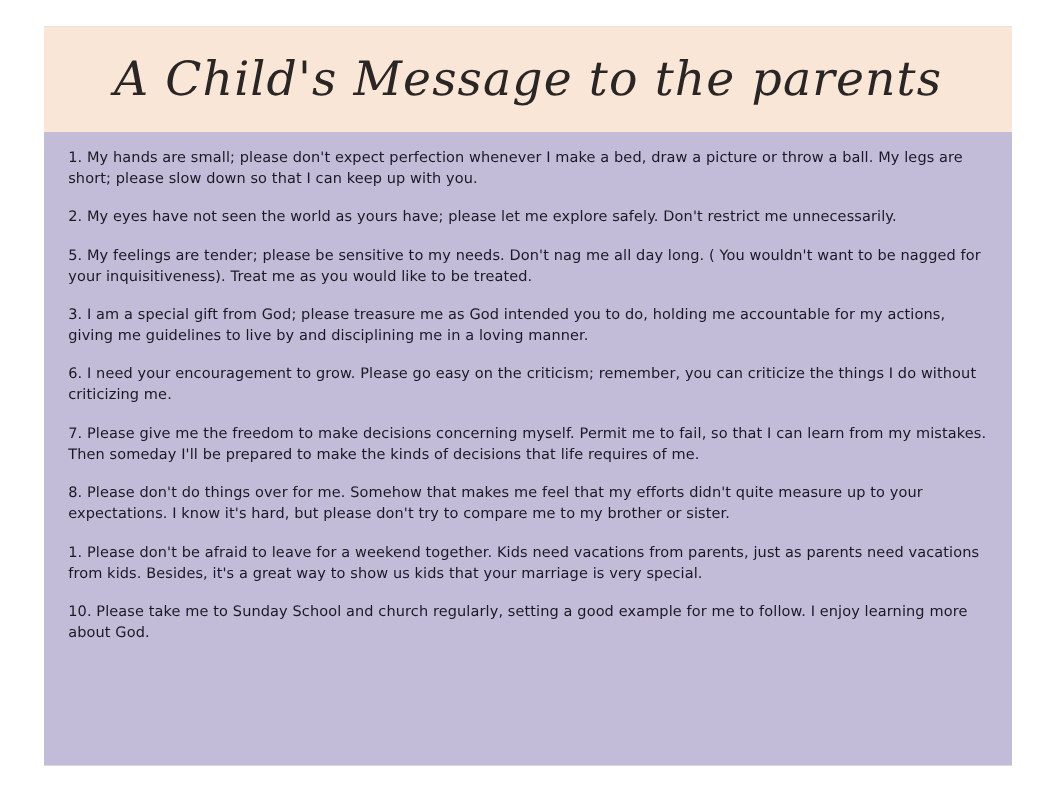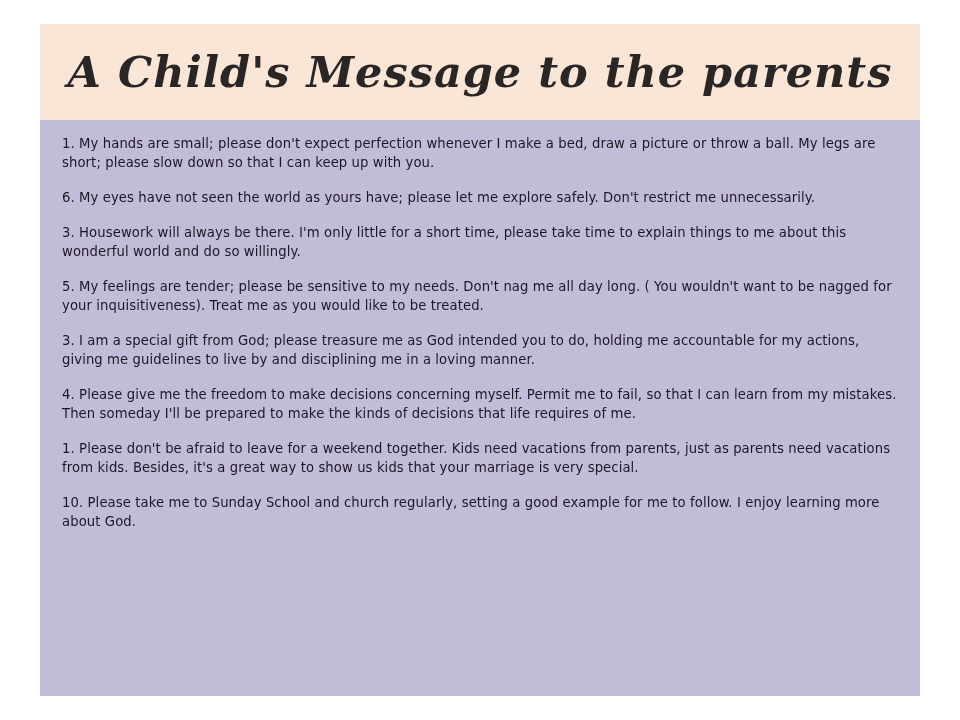--- a/index.html
+++ b/index.html
@@ -30,21 +30,21 @@
     height: 96px;
     background: #fae6d6;
     display: flex;
     align-items: center;
     justify-content: center;
   }
   .title-text {
     font-family: "DejaVu Serif", serif;
     font-size: 43px;
     font-style: italic;
-    font-weight: bold;
+    font-weight: normal;
     color: #2b2626;
     letter-spacing: 1px;
     white-space: nowrap;
     text-align: center;
   }
   .body-area {
     position: absolute;
     left: 0;
     top: 96px;
     width: 880px;
@@ -69,22 +69,23 @@
 <body>
 
 <div class="slide">
 
   <div class="title-band">
     <div class="title-text">A Child's Message to the parents</div>
   </div>
 
   <div class="body-area">
     <p class="para">1. My hands are small; please don't expect perfection whenever I make a bed, draw a picture or throw a ball. My legs are short; please slow down so that I can keep up with you.</p>
-    <p class="para">6. My eyes have not seen the world as yours have; please let me explore safely. Don't restrict me unnecessarily.</p>
-    <p class="para">3. Housework will always be there. I'm only little for a short time, please take time to explain things to me about this wonderful world and do so willingly.</p>
+    <p class="para">2. My eyes have not seen the world as yours have; please let me explore safely. Don't restrict me unnecessarily.</p>
     <p class="para">5. My feelings are tender; please be sensitive to my needs. Don't nag me all day long. ( You wouldn't want to be nagged for your inquisitiveness). Treat me as you would like to be treated.</p>
     <p class="para">3. I am a special gift from God; please treasure me as God intended you to do, holding me accountable for my actions, giving me guidelines to live by and disciplining me in a loving manner.</p>
-    <p class="para">4. Please give me the freedom to make decisions concerning myself. Permit me to fail, so that I can learn from my mistakes. Then someday I'll be prepared to make the kinds of decisions that life requires of me.</p>
+    <p class="para">6. I need your encouragement to grow. Please go easy on the criticism; remember, you can criticize the things I do without criticizing me.</p>
+    <p class="para">7. Please give me the freedom to make decisions concerning myself. Permit me to fail, so that I can learn from my mistakes. Then someday I'll be prepared to make the kinds of decisions that life requires of me.</p>
+    <p class="para">8. Please don't do things over for me. Somehow that makes me feel that my efforts didn't quite measure up to your expectations. I know it's hard, but please don't try to compare me to my brother or sister.</p>
     <p class="para">1. Please don't be afraid to leave for a weekend together. Kids need vacations from parents, just as parents need vacations from kids. Besides, it's a great way to show us kids that your marriage is very special.</p>
     <p class="para">10. Please take me to Sunday School and church regularly, setting a good example for me to follow. I enjoy learning more about God.</p>
   </div>
 
 </div>
 
 </body></html>

